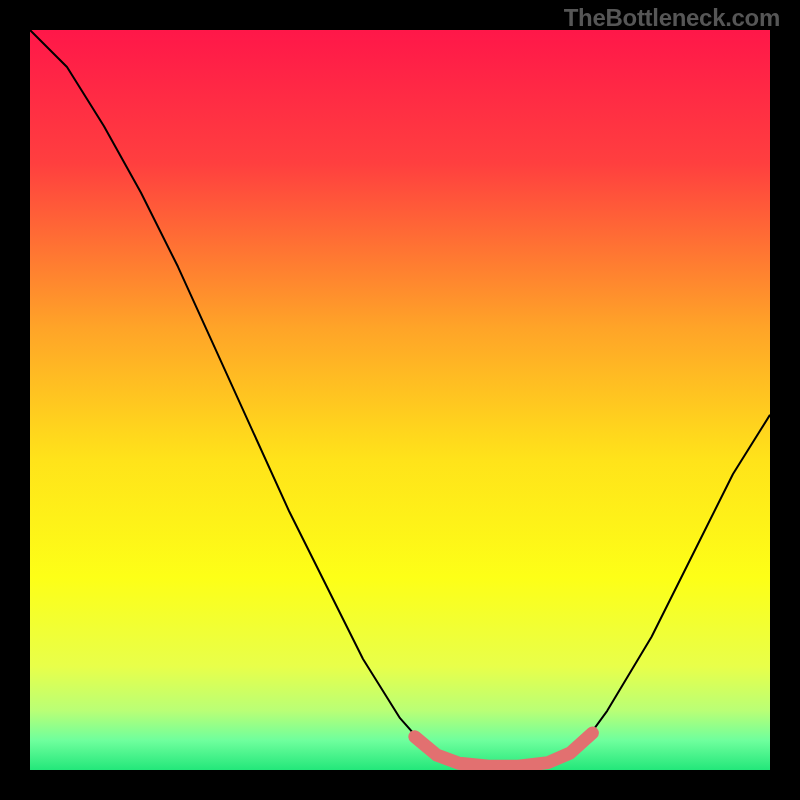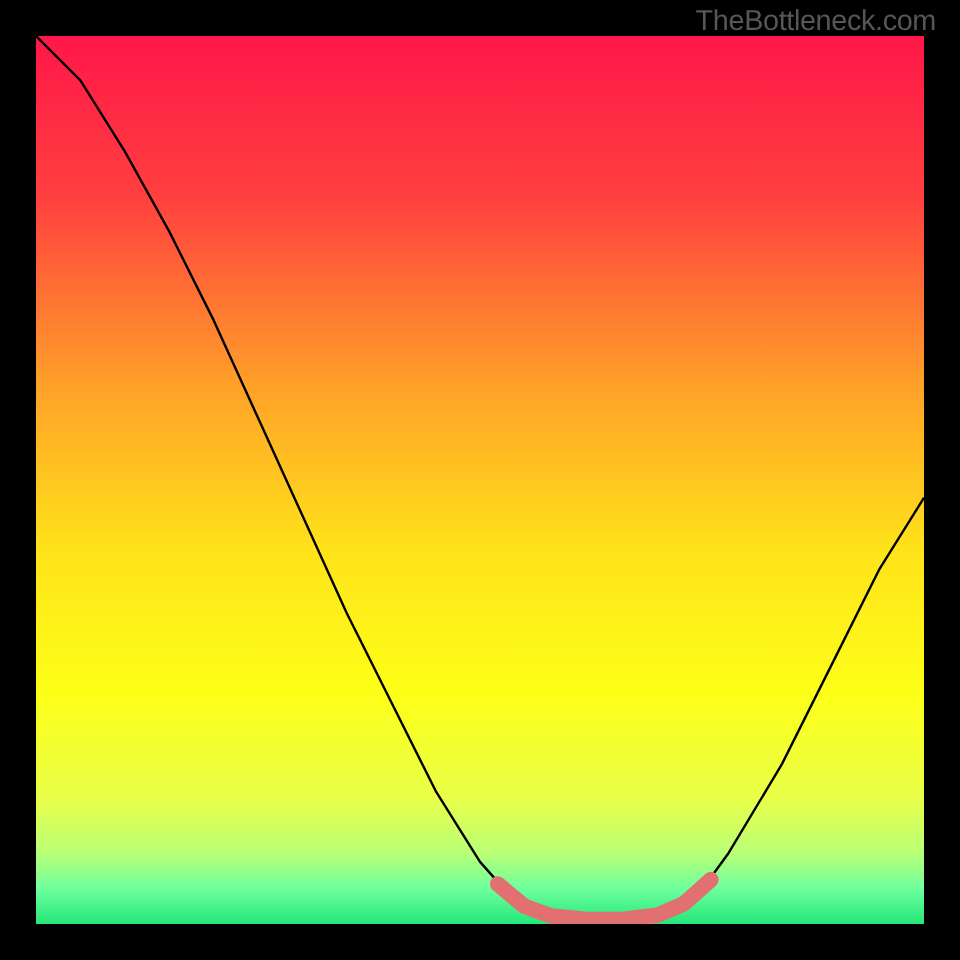--- a/index.html
+++ b/index.html
@@ -17,21 +17,21 @@
     width: 740px;
     height: 740px;
     overflow: hidden;
   }
   .watermark {
     position: absolute;
     top: 4px;
     right: 20px;
     font-family: Arial, Helvetica, sans-serif;
     font-size: 24px;
-    font-weight: 400;
+    font-weight: 700;
     color: #565656;
     letter-spacing: -0.3px;
     text-align: right;
   }
   svg { display: block; }
 </style>
 </head>
 <body>
 
 <div class="frame">

